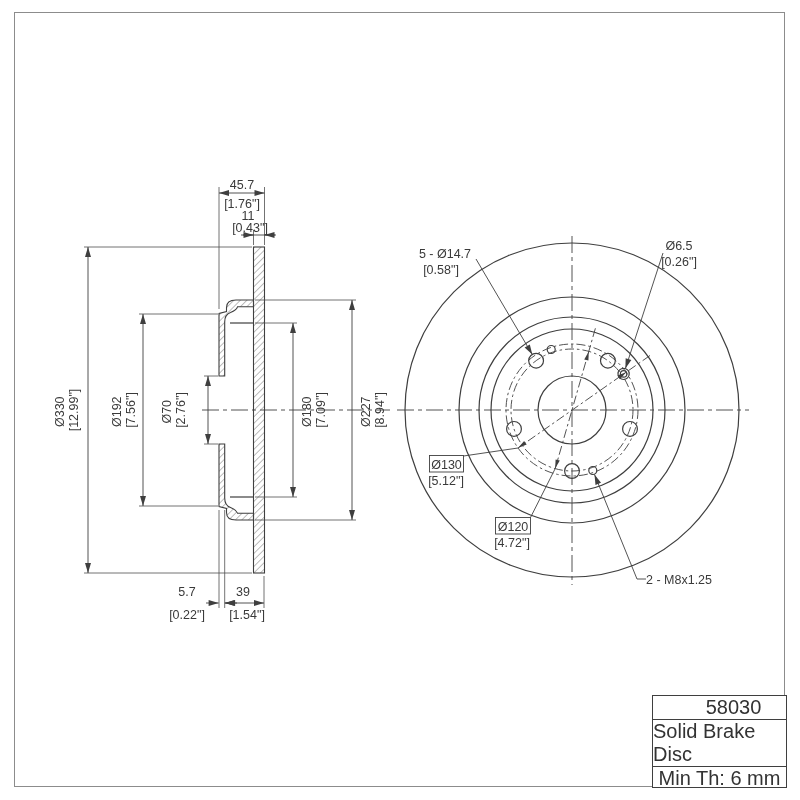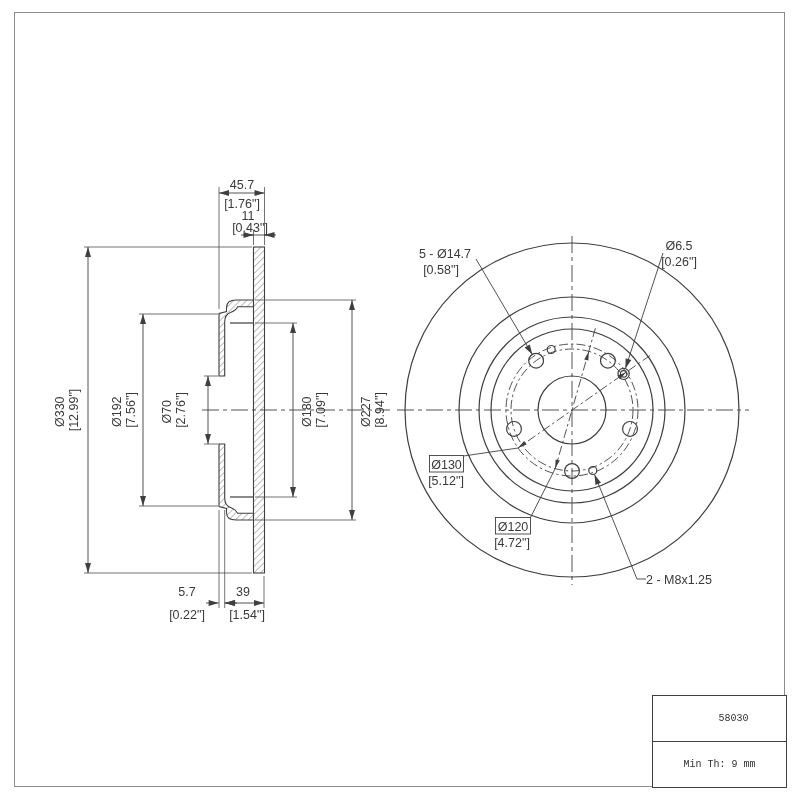--- a/index.html
+++ b/index.html
@@ -13,21 +13,21 @@
   .hatched{stroke:#3f3f3f;stroke-width:1.1;fill:url(#hatch);}
   .thin{stroke:#4f4f4f;stroke-width:0.8;fill:none;}
   .dim{stroke:#3f3f3f;stroke-width:0.9;fill:none;}
   .cl{stroke:#3f3f3f;stroke-width:0.9;fill:none;stroke-dasharray:17 4 4 4;}
   .cl2{stroke:#3f3f3f;stroke-width:0.9;fill:none;stroke-dasharray:9 3 2.5 3;}
   .arrfill{fill:#3f3f3f;stroke:none;}
   .tblock{position:absolute;left:652px;top:695px;width:135px;height:93px;
           border:1.3px solid #3f3f3f;box-sizing:border-box;display:flex;
           flex-direction:column;background:#fff;}
   .trow{flex:1;display:flex;align-items:center;justify-content:center;
-        font-size:10px;color:#333;box-sizing:border-box;font-family:Liberation Mono, monospace;}
+        font-size:20px;color:#333;box-sizing:border-box;}
   .trow + .trow{border-top:1.3px solid #3f3f3f;}
   .trow.pn{padding-left:28px;}
 </style>
 </head>
 <body>
 
 <div class="canvas">
   <div class="frame"></div>
 
   <svg class="draw" width="800" height="800" viewBox="0 0 800 800">
@@ -185,15 +185,16 @@
         <text x="513" y="530.5" text-anchor="middle">Ø120</text>
         <text x="512" y="547" text-anchor="middle">[4.72"]</text>
 
         <text x="646" y="584" text-anchor="start">2 - M8x1.25</text>
       </g>
     </g>
   </svg>
 
   <div class="tblock">
     <div class="trow pn">58030</div>
-    <div class="trow">Min Th: 9 mm</div>
+    <div class="trow">Solid Brake Disc</div>
+    <div class="trow">Min Th: 6 mm</div>
   </div>
 </div>
 
 </body></html>

